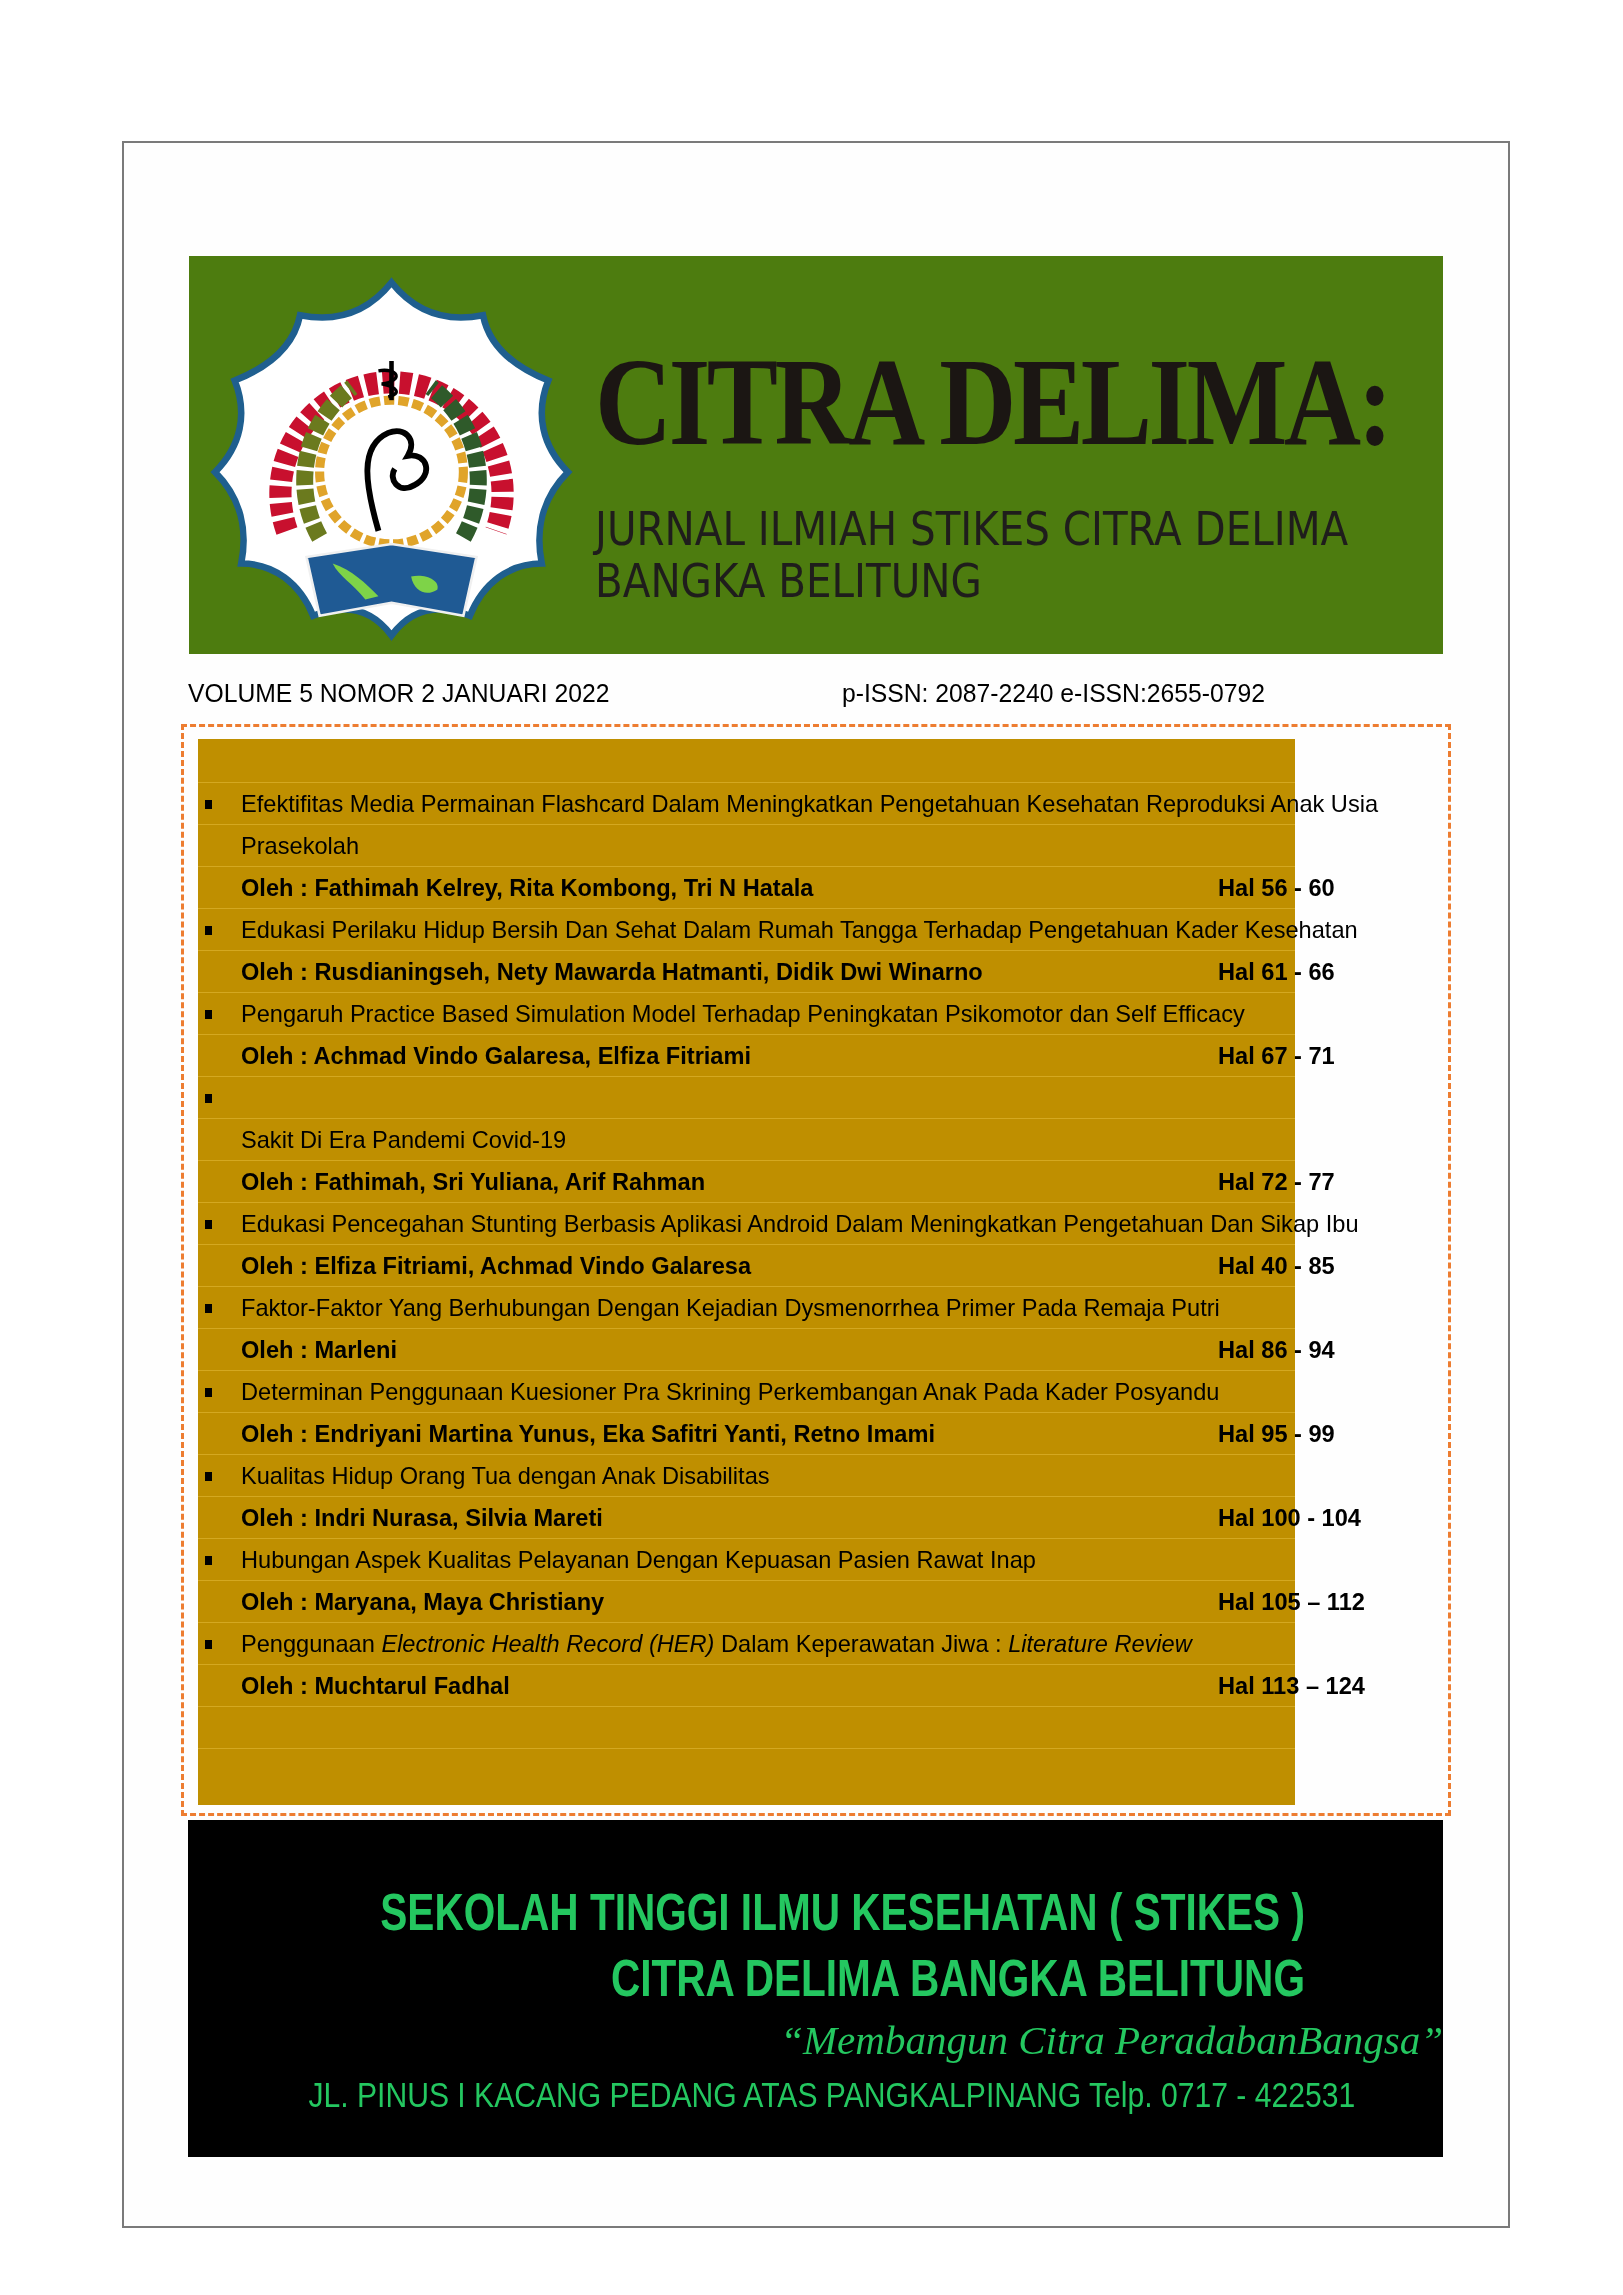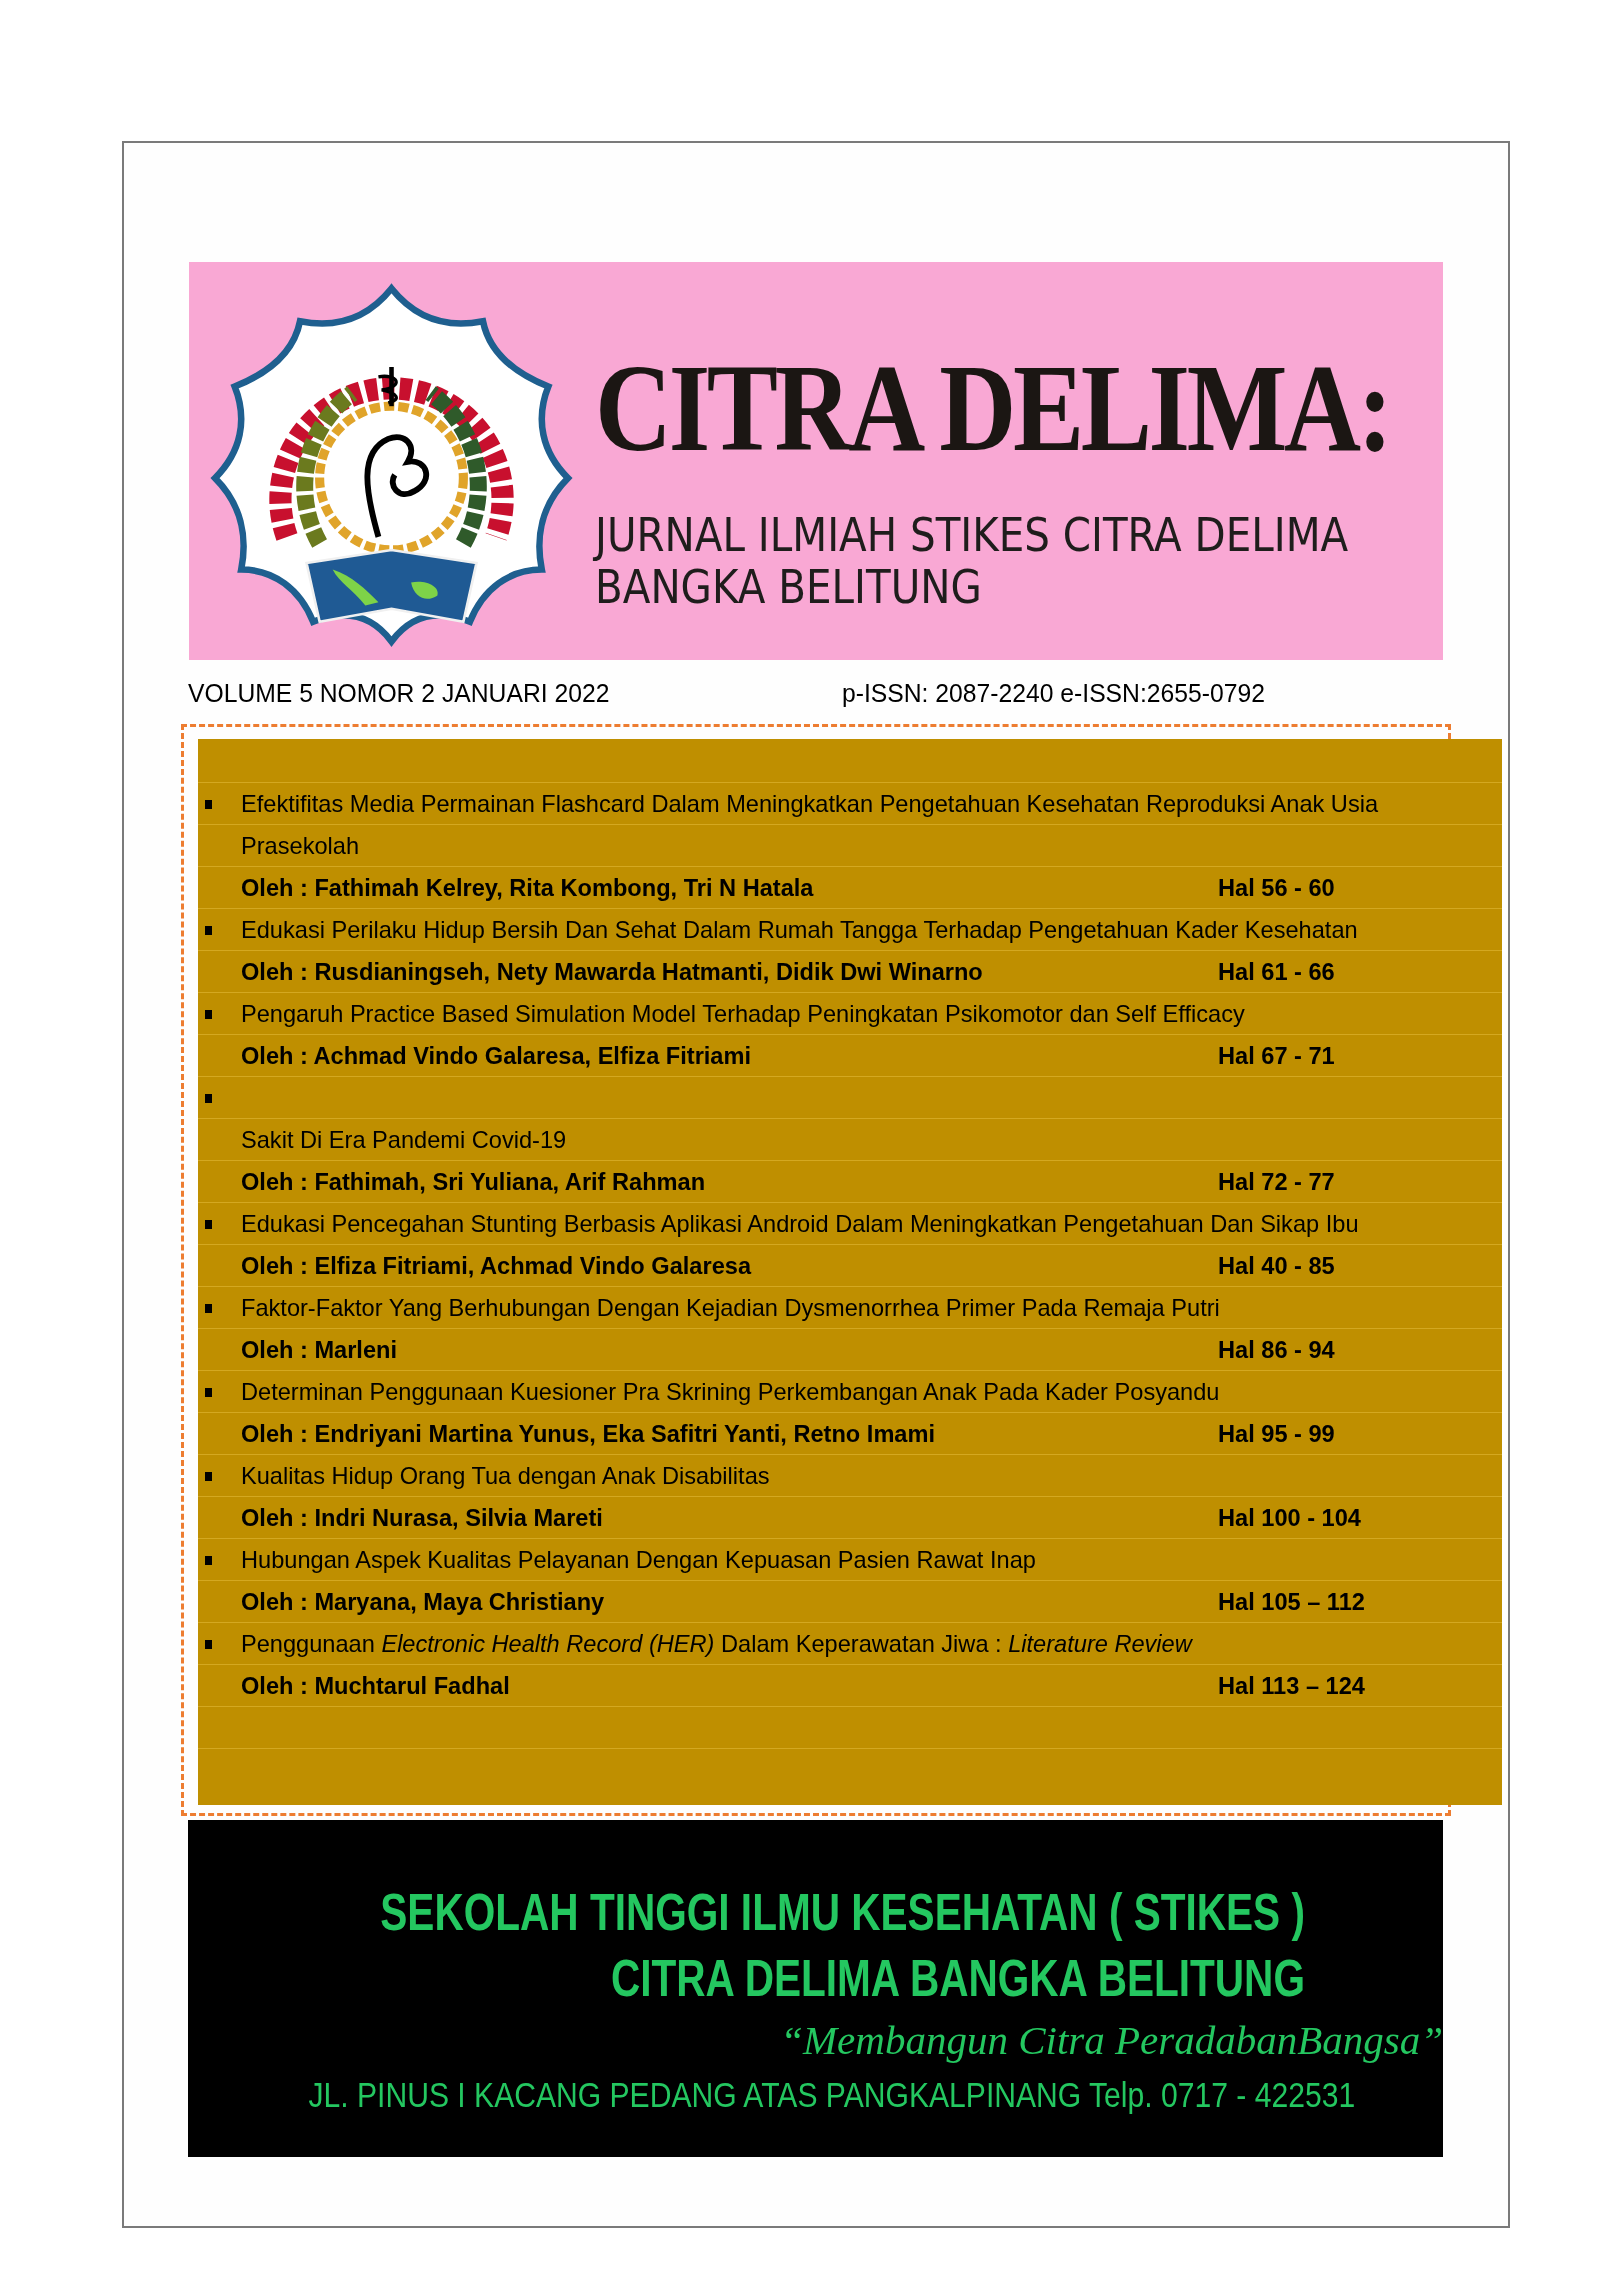--- a/index.html
+++ b/index.html
@@ -5,22 +5,22 @@
   * { box-sizing: border-box; margin: 0; padding: 0; }
   html, body { width: 1623px; height: 2295px; background: #ffffff; overflow: hidden; }
   body { position: relative; font-family: "Liberation Sans", sans-serif; }
 
   .frame {
     position: absolute; left: 122px; top: 141px; width: 1388px; height: 2087px;
     border: 2.6px solid #7a7a7a; background: #fefefe;
   }
 
   .header {
-    position: absolute; left: 189px; top: 262px; width: 1254px; height: 398px;
-    background: #f9a8d4;
+    position: absolute; left: 189px; top: 256px; width: 1254px; height: 398px;
+    background: #4d7c0f;
   }
   .logo { position: absolute; left: 13px; top: 19.6px; width: 379px; height: 366px; }
   .title {
     position: absolute; left: 406px; top: 85px;
     font-family: "Liberation Serif", serif; font-weight: bold;
     font-size: 124px; line-height: 124px; color: #1b1613; letter-spacing: -3.9px;
     transform: scaleX(0.86); transform-origin: left top; white-space: nowrap;
   }
   .subtitle {
     position: absolute; left: 406px; top: 247px;
@@ -33,21 +33,21 @@
     font-size: 26px; color: #000; white-space: nowrap;
   }
   .info-left { left: 188px; transform: scaleX(0.95); transform-origin: left top; }
   .info-right { left: 842px; transform: scaleX(0.95); transform-origin: left top; }
 
   .dashed-box {
     position: absolute; left: 181px; top: 724px; width: 1270px; height: 1092px;
     border: 3.3px dashed #ed7d31;
   }
   .toc {
-    position: absolute; left: 198px; top: 739px; width: 1304px; height: 1066px;
+    position: absolute; left: 198px; top: 739px; width: 1097px; height: 1066px;
     background: #bf8f00;
   }
   .toc-top { height: 44px; border-bottom: 1.3px solid #d4a821; }
   .row {
     position: relative; height: 42px; border-bottom: 1.3px solid #d4a821;
     font-size: 23.6px; color: #000; white-space: nowrap;
   }
   .row .bullet {
     position: absolute; left: 6.5px; top: 17px; width: 7.9px; height: 9.2px; background: #000;
   }

